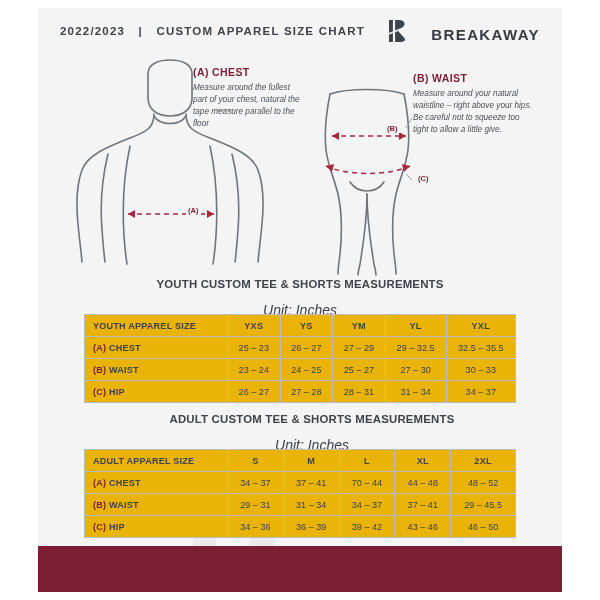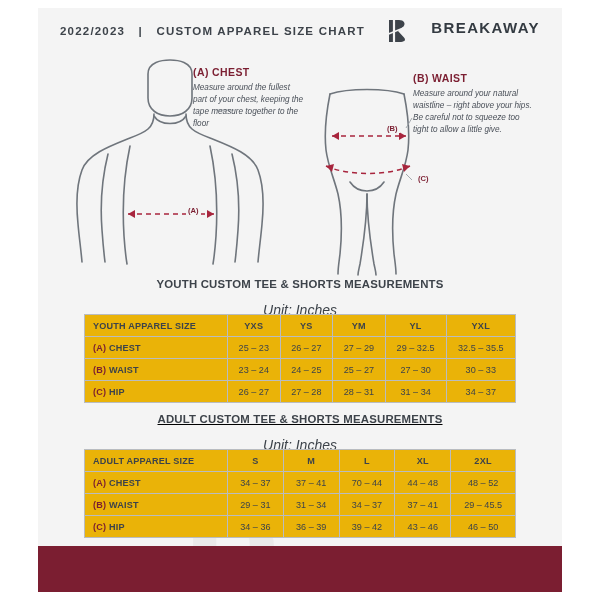--- a/index.html
+++ b/index.html
@@ -68,21 +68,21 @@
     white-space: nowrap;
   }
   .header-sep {
     display: inline-block;
     margin: 0 9px;
     color: #3d434a;
   }
   .brand {
     margin-left: auto;
     display: flex;
-    align-items: flex-start;
+    align-items: flex-end;
     gap: 24px;
   }
   .brand-mark {
     width: 22px;
     height: 24px;
     position: relative;
   }
   .brand-name {
     font-size: 15px;
     font-weight: bold;
@@ -141,21 +141,21 @@
     color: #3d434a;
     letter-spacing: 0.2px;
   }
   .sect-sub {
     font-size: 14px;
     font-style: italic;
     color: #3d434a;
     margin-top: 12px;
   }
   .sect-youth { position: absolute; left: 0; top: 270px; width: 524px; }
-  .sect-adult { position: absolute; left: 0; top: 405px; width: 524px; text-decoration: underline; }
+  .sect-adult { position: absolute; left: 12px; top: 405px; width: 524px; }
 
   
   table.chart {
     position: absolute;
     border-collapse: collapse;
     width: 432px;
     left: 46px;
     background: #eab308;
   }
   table.youth { top: 306px; }
@@ -268,21 +268,21 @@
           <path d="M374 126 L368 120"></path>
         </g>
       </svg>
 
       <div class="tag tag-a">(A)</div>
       <div class="tag tag-b">(B)</div>
       <div class="tag tag-c">(C)</div>
 
       <div class="callout callout-chest">
         <div class="ttl">(A) CHEST</div>
-        <div class="body">Measure around the fullest part of your chest, keeping the tape measure together to the floor</div>
+        <div class="body">Measure around the fullest part of your chest, natural the tape measure parallel to the floor</div>
       </div>
       <div class="callout callout-waist">
         <div class="ttl">(B) WAIST</div>
         <div class="body">Measure around your natural waistline – right above your hips. Be careful not to squeeze too tight to allow a little give.</div>
       </div>
     </div>
 
     <div class="sect sect-youth">
       <div class="sect-title">YOUTH CUSTOM TEE &amp; SHORTS MEASUREMENTS</div>
       <div class="sect-sub">Unit: Inches</div>

